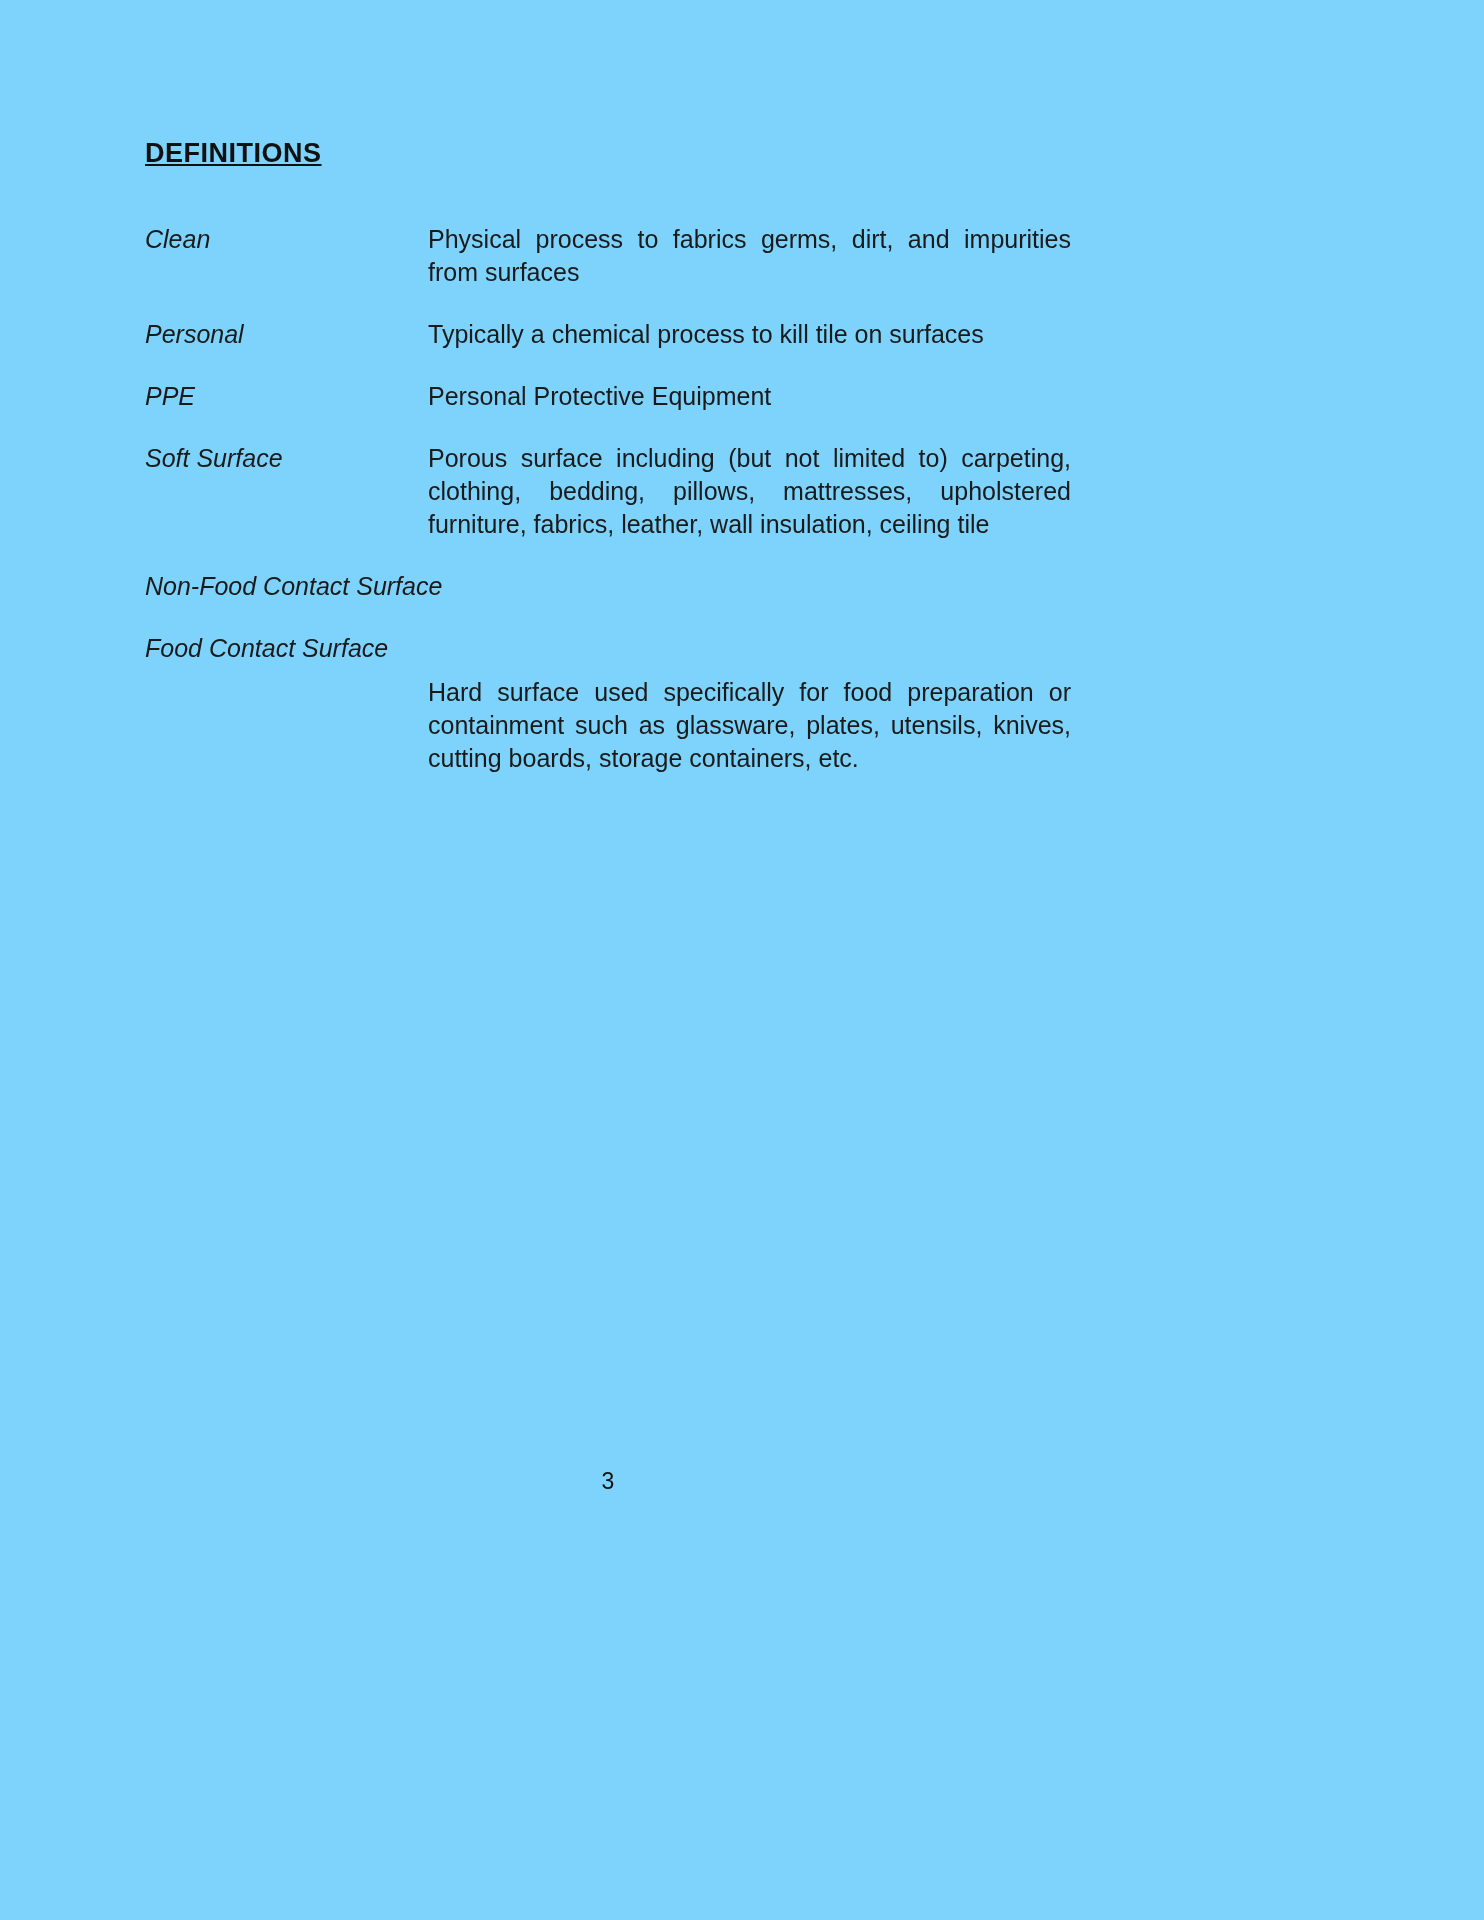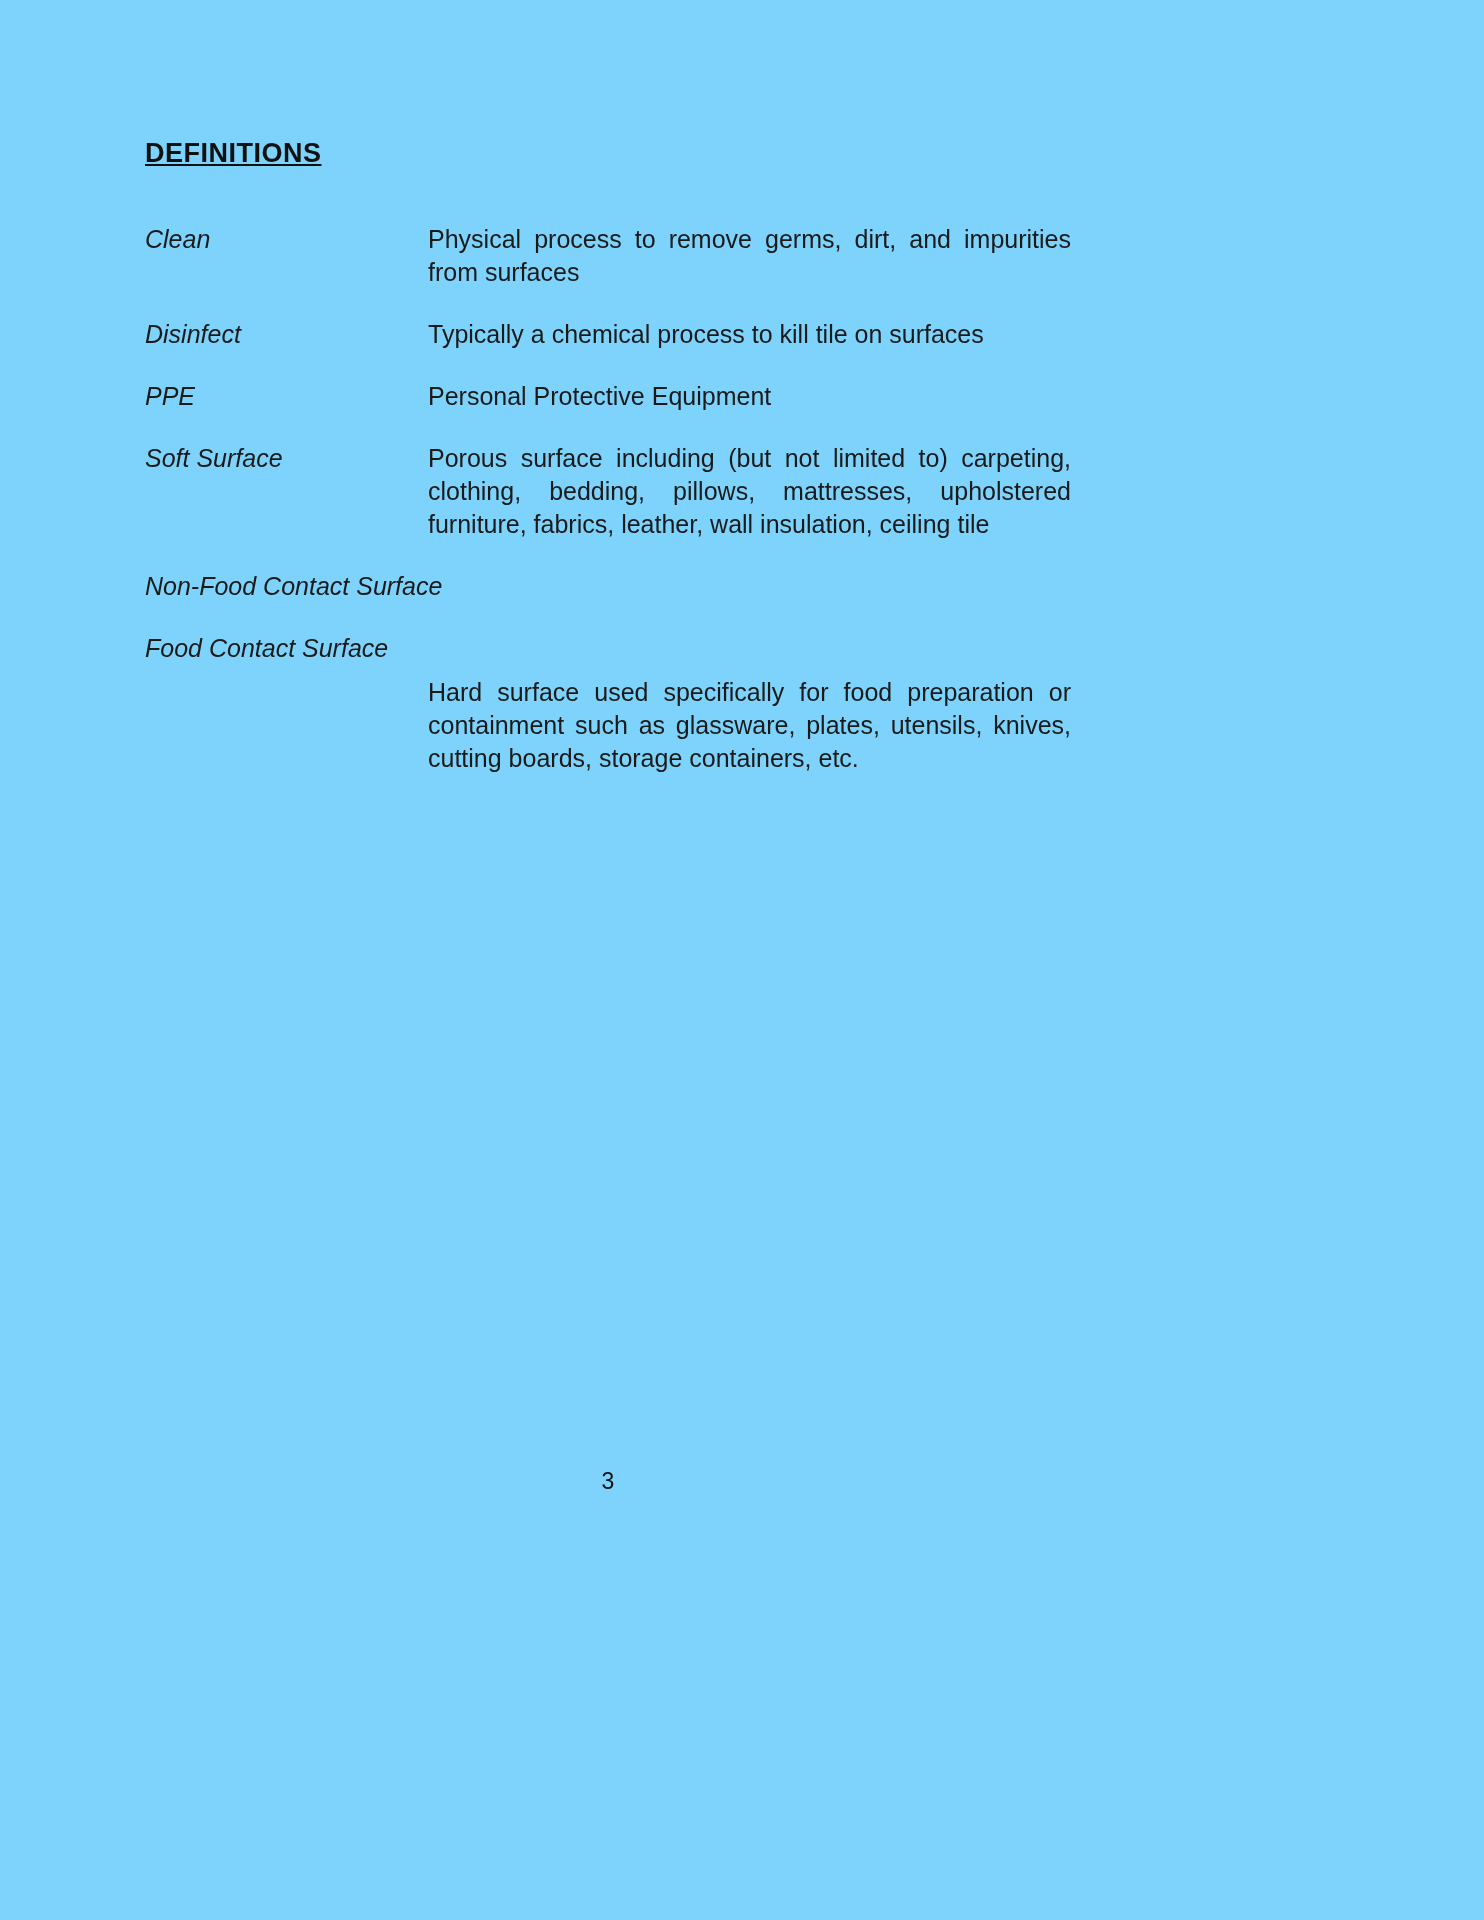--- a/index.html
+++ b/index.html
@@ -67,25 +67,25 @@
 </head>
 <body>
 
 <div class="page">
   <div class="content">
 
     <h1 class="doc-heading">DEFINITIONS</h1>
 
     <div class="def-row">
       <div class="def-term">Clean</div>
-      <div class="def-text">Physical process to remove germs, dirt, and impurities from surfaces</div>
+      <div class="def-text">Physical process to fabrics germs, dirt, and impurities from surfaces</div>
     </div>
 
     <div class="def-row">
-      <div class="def-term">Disinfect</div>
+      <div class="def-term">Personal</div>
       <div class="def-text">Typically a chemical process to kill tile on surfaces</div>
     </div>
 
     <div class="def-row">
       <div class="def-term">PPE</div>
       <div class="def-text">Personal Protective Equipment</div>
     </div>
 
 
     <div class="def-row">

